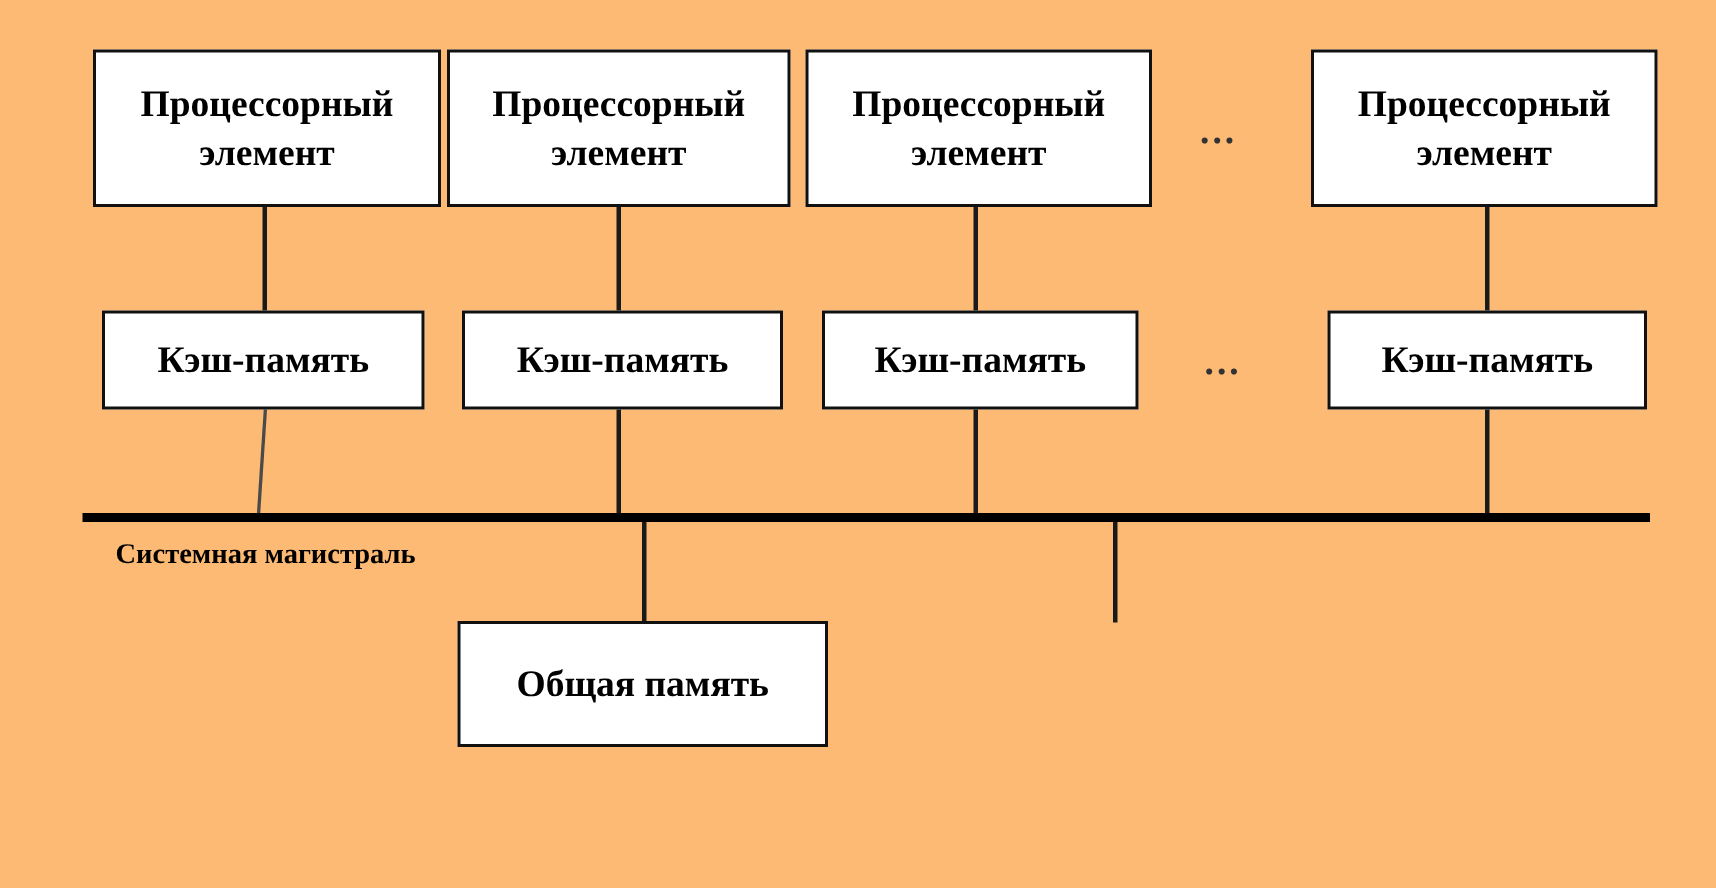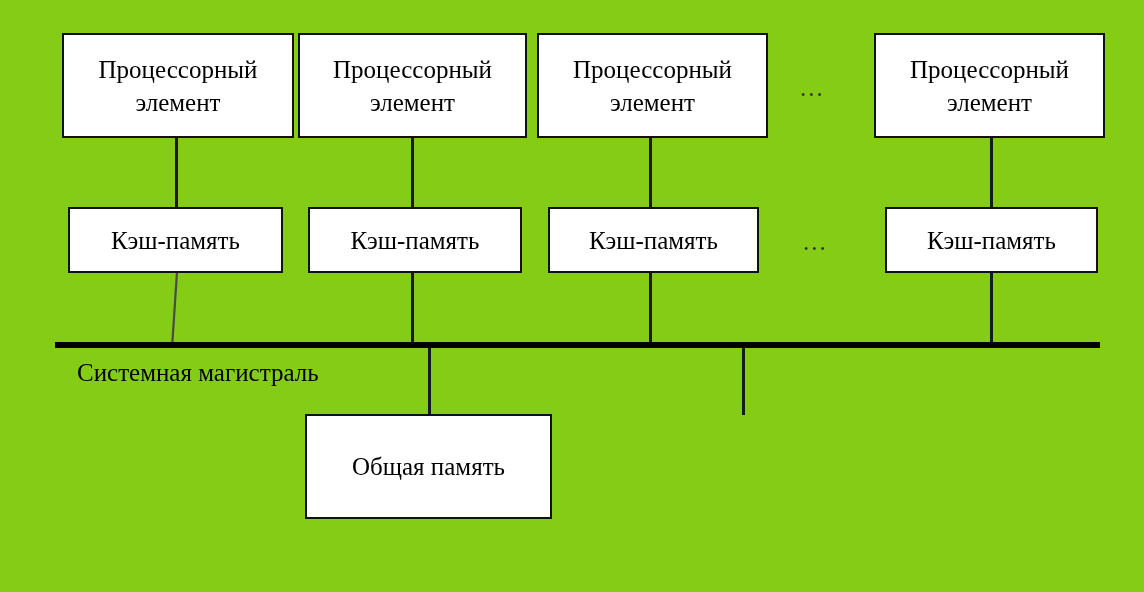--- a/index.html
+++ b/index.html
@@ -4,24 +4,25 @@
 <style>
   html, body {
     margin: 0;
     padding: 0;
     background: #ffffff;
   }
   #canvas {
     position: relative;
     width: 1144px;
     height: 592px;
-    background: #84cc16;
+    background: #fdba74;
     font-family: "Liberation Serif", "DejaVu Serif", serif;
     color: #000000;
     overflow: hidden;
+    font-weight: bold;
   }
   .node {
     position: absolute;
     box-sizing: border-box;
     border: 2.5px solid #111111;
     background: #ffffff;
     display: flex;
     flex-direction: column;
     align-items: center;
     justify-content: center;
@@ -45,21 +46,21 @@
   .ellipsis {
     position: absolute;
     font-size: 25px;
     letter-spacing: 2px;
     color: #333333;
     z-index: 2;
     white-space: nowrap;
   }
   .bus-label {
     position: absolute;
-    font-size: 25px;
+    font-size: 19px;
     color: #000000;
     white-space: nowrap;
     z-index: 5;
   }
   .slant { z-index: 1; }
 </style>
 </head>
 <body>
 
 <div id="canvas">
@@ -117,18 +118,18 @@
   <div class="wire" style="left:649px; top:272px; width:3px; height:76px;"></div>
   <div class="wire" style="left:990px; top:272px; width:3px; height:76px;"></div>
 
   <div class="bus" style="left:55px; top:342px; width:1045px; height:6px;"></div>
 
   <div class="bus-label" style="left:77px; top:359px;">Системная магистраль</div>
 
   <div class="wire" style="left:428px; top:347px; width:3px; height:68px;"></div>
   <div class="wire" style="left:742px; top:347px; width:3px; height:68px;"></div>
 
-  <div class="node" style="left:305px; top:414px; width:247px; height:105px;">
+  <div class="node" style="left:305px; top:414px; width:247px; height:84px;">
     <span class="ln">Общая память</span>
   </div>
 
 
 </div>
 
 </body></html>

